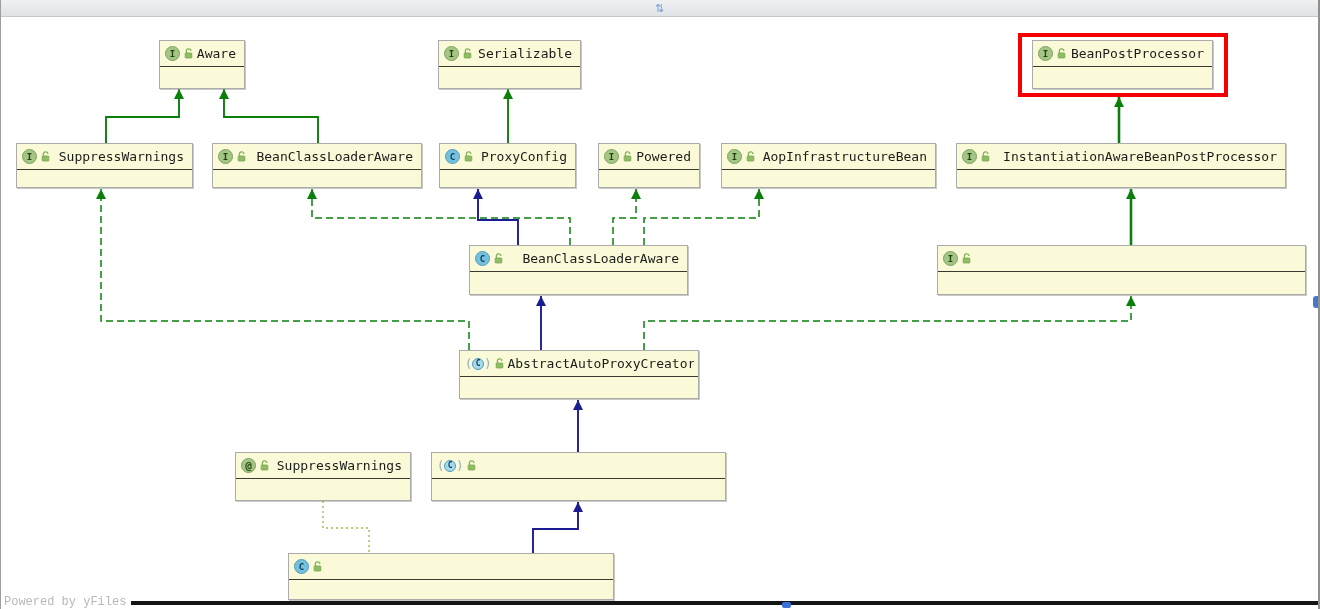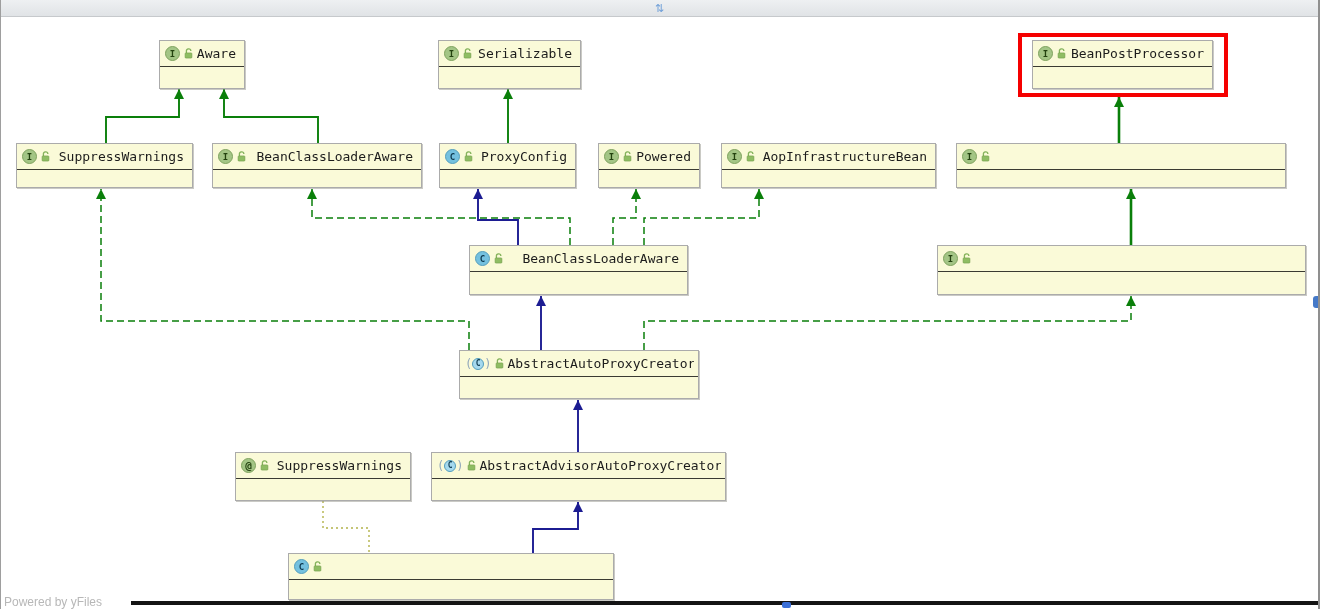--- a/index.html
+++ b/index.html
@@ -38,21 +38,21 @@
     font-family:"DejaVu Sans Mono",monospace;font-weight:bold;font-size:9px;
   }
   .badge-i,.badge-a{background:#a3c585;border:1px solid #7fa35f;color:#23420f;}
   .badge-c{background:#74c1df;border:1px solid #549ebd;color:#0f3c52;}
   .badge-a{font-size:11px;}
   .abs-wrap{display:inline-flex;align-items:center;flex:none;}
   .abs-wrap .paren{font:12px "DejaVu Sans Mono",monospace;color:#93a9bc;}
   .abs-wrap .badge{width:12px;height:12px;font-size:8px;background:#a5d9ee;}
   .lock-icon{display:inline-flex;flex:none;margin-left:4px;}
   .selection-rect{position:absolute;box-sizing:border-box;border:4px solid #f50000;}
-  .watermark{position:absolute;left:3px;top:595px;font-size:12px;color:#b7b7b7;}
+  .watermark{position:absolute;left:3px;top:595px;font-size:12px;color:#b7b7b7;font-family:Liberation Mono, monospace;}
   .bottom-bar{position:absolute;left:130px;top:601px;width:1190px;height:4px;background:#141414;}
   .bottom-dot{position:absolute;left:781px;top:602px;width:9px;height:6px;background:#3a6fd8;border-radius:2px;}
   .vscroll-thumb{position:absolute;left:1312px;top:296px;width:8px;height:12px;background:#4579c8;border-radius:3px;}
 </style>
 </head>
 <body>
 
 <div class="window">
   <div class="titlebar">
     <span class="title-icon">⇅</span>
@@ -191,20 +191,21 @@
         </div>
         <div class="node" style="left: 955px; top: 143px; width: 330px; height: 45px;">
           <div class="node-header">
             <span class="badge badge-i">I</span>
             <span class="lock-icon">
               <svg width="10" height="11" viewBox="0 0 10 11">
                 <path d="M2.4,5 L2.4,3.4 A2.2,2.2 0 0 1 6.9,3.0" fill="none" stroke="#85b35c" stroke-width="1.3"></path>
                 <rect x="1.1" y="4.9" width="6.8" height="5.2" rx="0.9" fill="#8fbd63" stroke="#6f9c48" stroke-width="0.6"></rect>
               </svg>
             </span>
+            <span class="node-label">InstantiationAwareBeanPostProcessor</span>
           </div>
           <div class="node-body"></div>
         </div>
         <div class="node" style="left: 468px; top: 245px; width: 219px; height: 50px;">
           <div class="node-header">
             <span class="badge badge-c">C</span>
             <span class="lock-icon">
               <svg width="10" height="11" viewBox="0 0 10 11">
                 <path d="M2.4,5 L2.4,3.4 A2.2,2.2 0 0 1 6.9,3.0" fill="none" stroke="#85b35c" stroke-width="1.3"></path>
                 <rect x="1.1" y="4.9" width="6.8" height="5.2" rx="0.9" fill="#8fbd63" stroke="#6f9c48" stroke-width="0.6"></rect>
@@ -262,21 +263,20 @@
               <span class="paren">(</span>
               <span class="badge badge-c">C</span>
               <span class="paren">)</span>
             </span>
             <span class="lock-icon">
               <svg width="10" height="11" viewBox="0 0 10 11">
                 <path d="M2.4,5 L2.4,3.4 A2.2,2.2 0 0 1 6.9,3.0" fill="none" stroke="#85b35c" stroke-width="1.3"></path>
                 <rect x="1.1" y="4.9" width="6.8" height="5.2" rx="0.9" fill="#8fbd63" stroke="#6f9c48" stroke-width="0.6"></rect>
               </svg>
             </span>
-            <span class="node-label">AbstractAdvisorAutoProxyCreator</span>
           </div>
           <div class="node-body"></div>
         </div>
         <div class="node" style="left: 287px; top: 553px; width: 326px; height: 47px;">
           <div class="node-header">
             <span class="badge badge-c">C</span>
             <span class="lock-icon">
               <svg width="10" height="11" viewBox="0 0 10 11">
                 <path d="M2.4,5 L2.4,3.4 A2.2,2.2 0 0 1 6.9,3.0" fill="none" stroke="#85b35c" stroke-width="1.3"></path>
                 <rect x="1.1" y="4.9" width="6.8" height="5.2" rx="0.9" fill="#8fbd63" stroke="#6f9c48" stroke-width="0.6"></rect>

